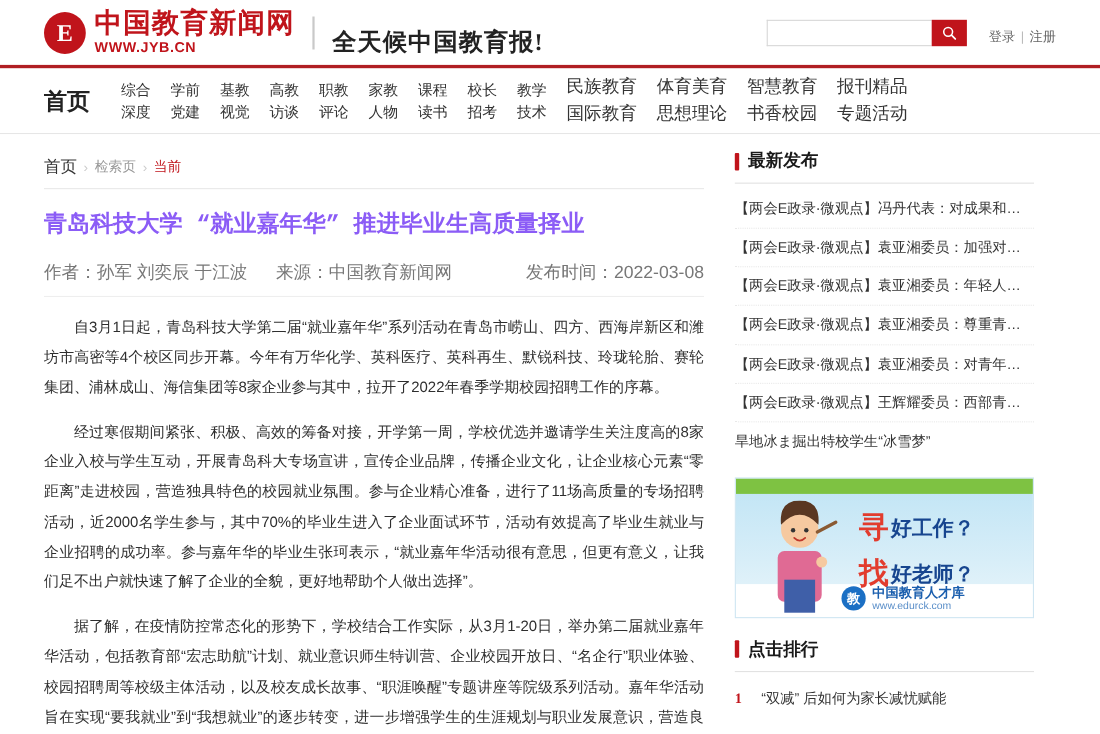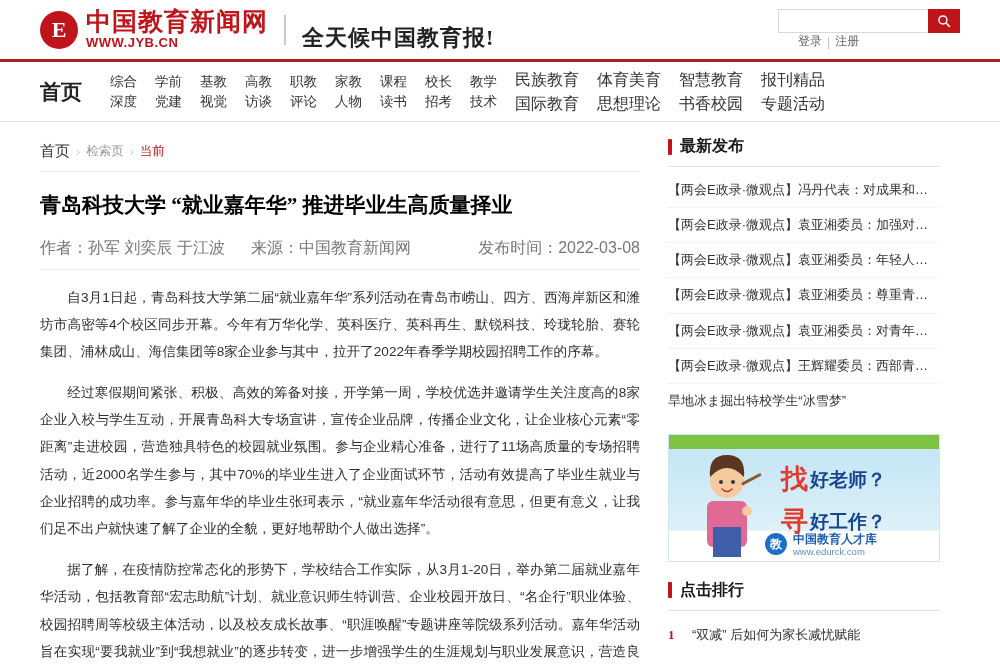--- a/index.html
+++ b/index.html
@@ -73,22 +73,21 @@
     color: #222;
     font-size: 22px;
     font-weight: bold;
     font-family: "Liberation Serif", serif;
     letter-spacing: 1px;
     margin-top: 16px;
   }
   .header-right {
     margin-left: auto;
     display: flex;
-    align-items: flex-start;
-    flex-direction: column;
+    align-items: flex-end;
   }
   .search-box {
     display: flex;
     align-items: center;
     height: 24px;
   }
   .search-input {
     width: 150px;
     height: 24px;
     border: 1px solid #d8d8d8;
@@ -196,24 +195,24 @@
   .breadcrumb .bc-cur { color: #c0141b; }
 
   .content-rule {
     border-bottom: 1px solid #e8e8e8;
     margin-bottom: 18px;
   }
 
   .article-title {
     font-size: 21px;
     font-weight: bold;
-    color: #000000;
+    color: #8b5cf6;
     line-height: 1.5;
     margin: 8px 0 16px 0;
-    font-family: Liberation Serif, serif;
+    font-family: Liberation Mono, monospace;
   }
   .article-meta {
     display: flex;
     align-items: center;
     font-size: 16px;
     color: #777;
     padding-bottom: 10px;
     border-bottom: 1px solid #eee;
   }
   .meta-left { display: flex; gap: 26px; }
@@ -497,24 +496,24 @@
         <circle cx="36" cy="26" r="17" fill="#f6c9a0"></circle>
         <path d="M19 22 q17 -18 34 0 q2 -22 -17 -22 q-19 0 -17 22z" fill="#5a3722"></path>
         <circle cx="30" cy="27" r="2" fill="#333"></circle>
         <circle cx="42" cy="27" r="2" fill="#333"></circle>
         <path d="M31 34 q5 5 10 0" stroke="#c0392b" stroke-width="1.6" fill="none" stroke-linecap="round"></path>
         <rect x="50" y="28" width="22" height="3" rx="1.5" fill="#8a5a33" transform="rotate(-28 50 28)"></rect>
         <circle cx="56" cy="56" r="5" fill="#f6c9a0"></circle>
       </svg>
       <div class="ad-text">
         <div class="ad-line">
-          <span class="big">找</span><span>好老师？</span>
+          <span class="big">寻</span><span>好工作？</span>
         </div>
         <div class="ad-line">
-          <span class="big">寻</span><span>好工作？</span>
+          <span class="big">找</span><span>好老师？</span>
         </div>
       </div>
       <div class="ad-bottom">
         <div class="ad-logo-circle">教</div>
         <div>
           <div class="ad-brand">中国教育人才库</div>
           <div class="ad-url">www.edurck.com</div>
         </div>
       </div>
     </div>

